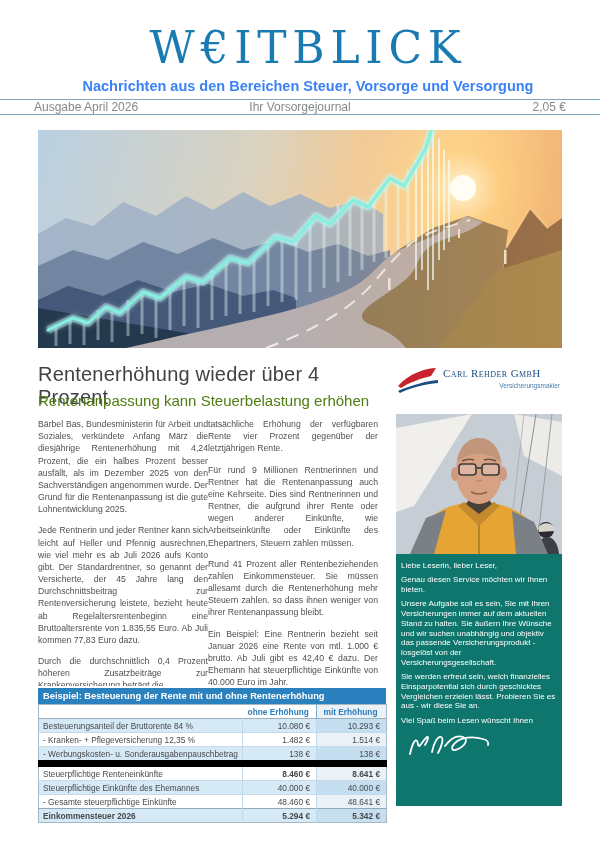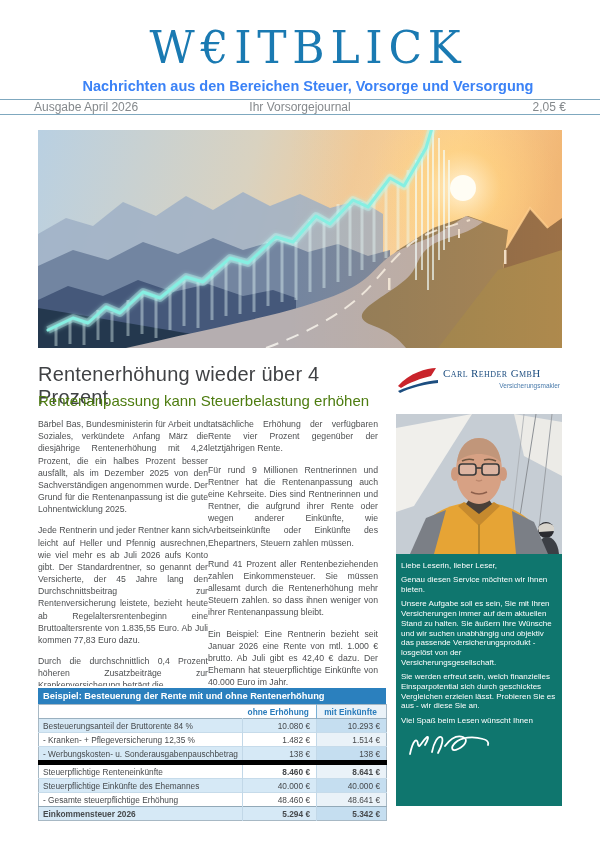--- a/index.html
+++ b/index.html
@@ -37,21 +37,21 @@
   table.ex{border-collapse:collapse;width:348px;table-layout:fixed;border:1px solid #a7b8c4;
            font-size:8.3px;color:#46494c;}
   table.ex td,table.ex th{padding:1.5px 4px;white-space:nowrap;overflow:hidden;}
   table.ex th{font-weight:700;color:#2a7cbb;text-align:center;padding-right:6px;}
   table.ex thead tr{border-bottom:1px solid #9ab0bf;}
   table.ex td.num{text-align:right;padding-right:6px;border-left:1px solid #c2d8e8;}
   table.ex .mit{background:rgba(47,127,186,0.10);border-left:1px solid #79b0d6;}
   table.ex tbody tr{border-top:1px solid #c6dbea;}
   table.ex tbody tr:first-child{border-top:none;}
   table.ex tbody tr:nth-child(odd){background:#d6e9f6;}
-  table.ex tr.sum{border-top:5px solid #000000;}
+  table.ex tr.sum{border-top:7px solid #000000;}
   table.ex tr.sum td.num{font-weight:700;}
   table.ex tr.total{border-top:1px solid #92a9b8;}
   table.ex tr.total td{font-weight:700;}
 
   
   .side-logo{position:absolute;top:366px;left:396px;width:166px;height:44px;
              display:flex;align-items:flex-start;gap:5px;}
   .logo-text{flex:1;}
   .logo-name{font-family:"Liberation Serif",serif;font-variant:small-caps;font-size:11px;
              letter-spacing:.4px;color:#1d4e80;line-height:15px;white-space:nowrap;}
@@ -161,21 +161,21 @@
     <table class="ex">
       <colgroup>
           <col style="width:204px">
           <col style="width:74px">
           <col style="width:70px">
         </colgroup>
       <thead>
         <tr>
           <th></th>
           <th>ohne Erhöhung</th>
-          <th class="mit">mit Einkünfte</th>
+          <th class="mit">mit Erhöhung</th>
         </tr>
       </thead>
       <tbody>
         <tr>
           <td>Besteuerungsanteil der Bruttorente 84 %</td>
           <td class="num">10.080 €</td>
           <td class="num mit">10.293 €</td>
         </tr>
         <tr>
           <td>- Kranken- + Pflegeversicherung 12,35 %</td>
@@ -191,21 +191,21 @@
           <td>Steuerpflichtige Renteneinkünfte</td>
           <td class="num">8.460 €</td>
           <td class="num mit">8.641 €</td>
         </tr>
         <tr>
           <td>Steuerpflichtige Einkünfte des Ehemannes</td>
           <td class="num">40.000 €</td>
           <td class="num mit">40.000 €</td>
         </tr>
         <tr>
-          <td>- Gesamte steuerpflichtige Erhöhung</td>
+          <td>- Gesamte steuerpflichtige Einkünfte</td>
           <td class="num">48.460 €</td>
           <td class="num mit">48.641 €</td>
         </tr>
         <tr class="total">
           <td>Einkommensteuer 2026</td>
           <td class="num">5.294 €</td>
           <td class="num mit">5.342 €</td>
         </tr>
       </tbody>
     </table>

